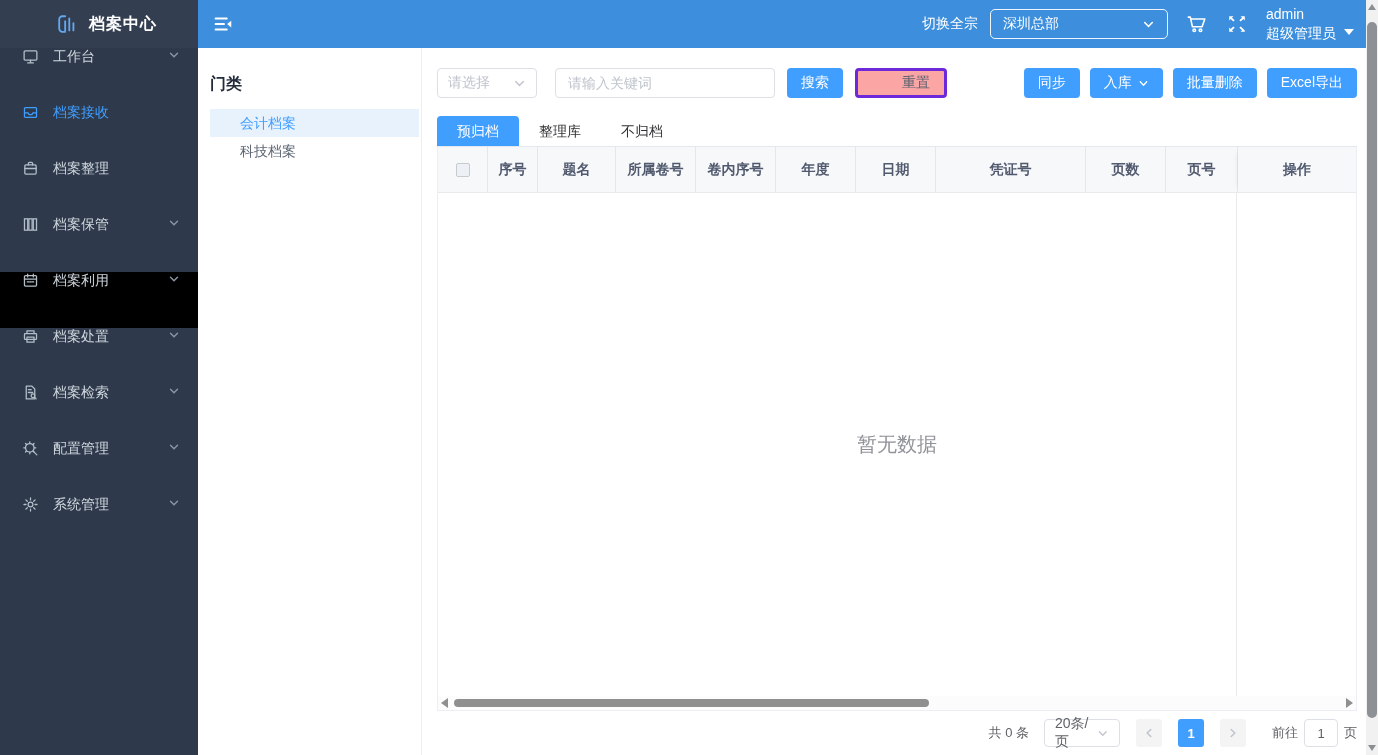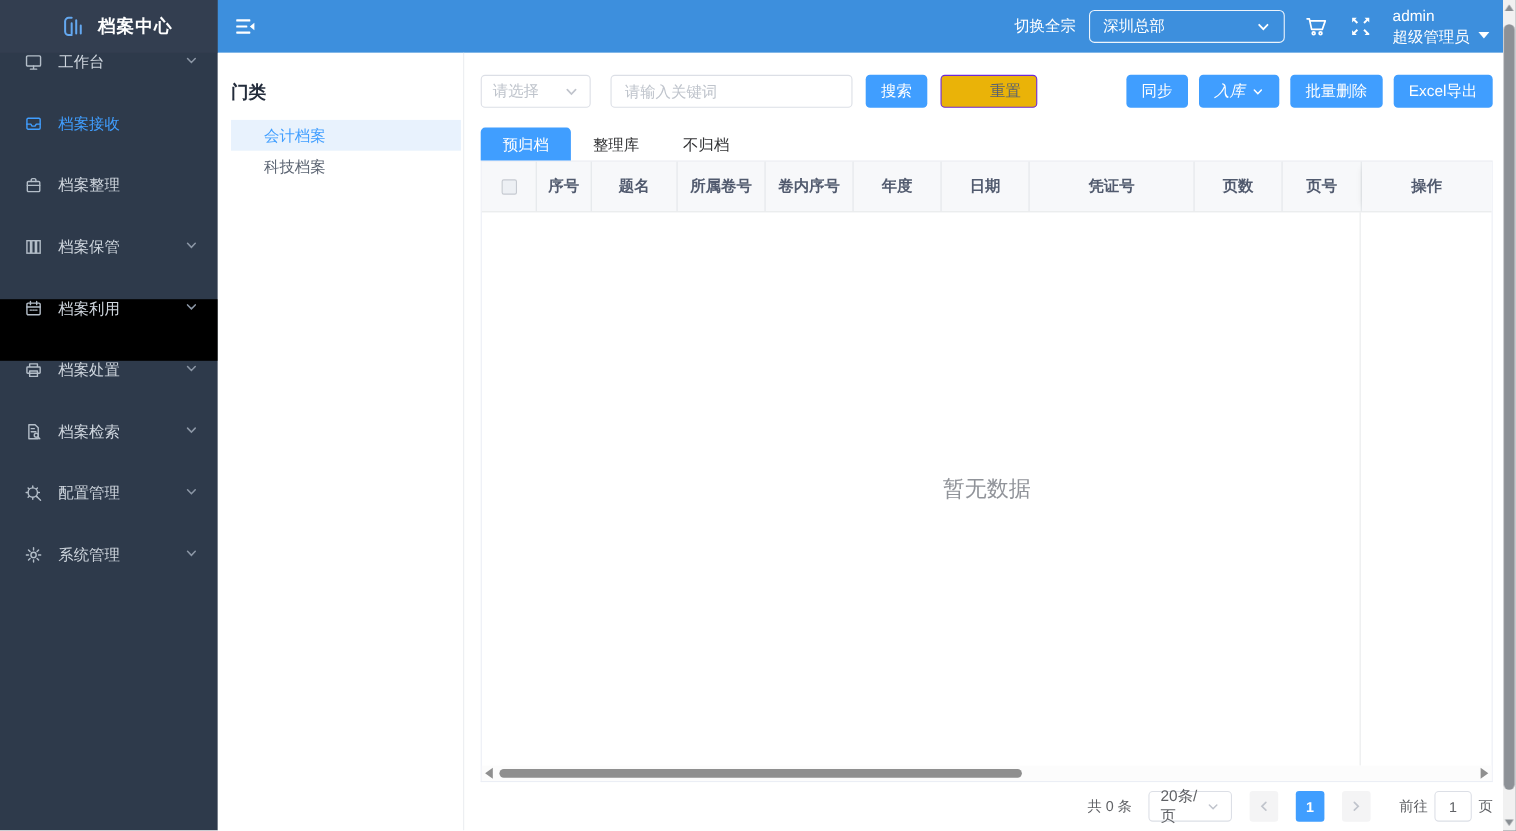--- a/index.html
+++ b/index.html
@@ -45,24 +45,24 @@
 
   .main { flex:1; min-width:0; display:flex; flex-direction:column; padding:0 21px 0 15px; }
 
   .filter-row { margin-top:20px; height:30px; display:flex; align-items:center; flex-shrink:0; }
   .sel { height:30px; border:1px solid #dcdfe6; border-radius:4px; display:flex; align-items:center; justify-content:space-between; padding:0 10px; font-size:14px; color:#bfc4cc; background:#fff; cursor:pointer; }
   .field-sel { width:100px; }
   .kw-input { width:220px; height:30px; border:1px solid #dcdfe6; border-radius:4px; margin-left:18px; padding:0 12px; font-size:14px; color:#333; outline:none; }
   .kw-input::placeholder { color:#bfc4cc; }
   .btn { height:30px; border-radius:4px; font-size:14px; padding:0 14px; border:none; cursor:pointer; font-family:inherit; }
   .btn-primary { background:#409eff; color:#fff; }
-  .btn-plain { background:#eab308; border:1px solid #6d28d9; color:#5a6270;padding-left:44px; }
+  .btn-plain { background:#fca5a5; border:3px solid #6d28d9; color:#5a6270;padding-left:44px; }
   .ml12 { margin-left:12px; }
   .actions { margin-left:auto; display:flex; gap:10px; }
-  .btn-drop { display:inline-flex; align-items:center; gap:6px;font-style:italic; }
+  .btn-drop { display:inline-flex; align-items:center; gap:6px; }
   .btn-drop .chev { width:11px; height:11px; }
 
   .tabs { margin-top:18px; display:flex; align-items:flex-end; border-bottom:1px solid #e4e7ed; flex-shrink:0; }
   .tab { height:30px; line-height:30px; padding:0 20px; font-size:14px; color:#303133; cursor:pointer; }
   .tab.active { background:#409eff; color:#fff; border-radius:4px 4px 0 0; }
 
   .table-wrap { flex:1; min-height:0; display:flex; flex-direction:column; border-left:1px solid #ebeef5; border-right:1px solid #ebeef5; border-bottom:1px solid #ebeef5; position:relative; }
   .thead { display:flex; height:46px; flex-shrink:0; background:#f7f8fa; border-bottom:1px solid #e8eaec; }
   .th { display:flex; align-items:center; justify-content:center; font-size:14px; font-weight:bold; color:#515a6e; border-right:1px solid #e3e6ea; }
   .th:last-child { border-right:none; box-shadow:-6px 0 6px -6px rgba(0,0,0,.08); }

